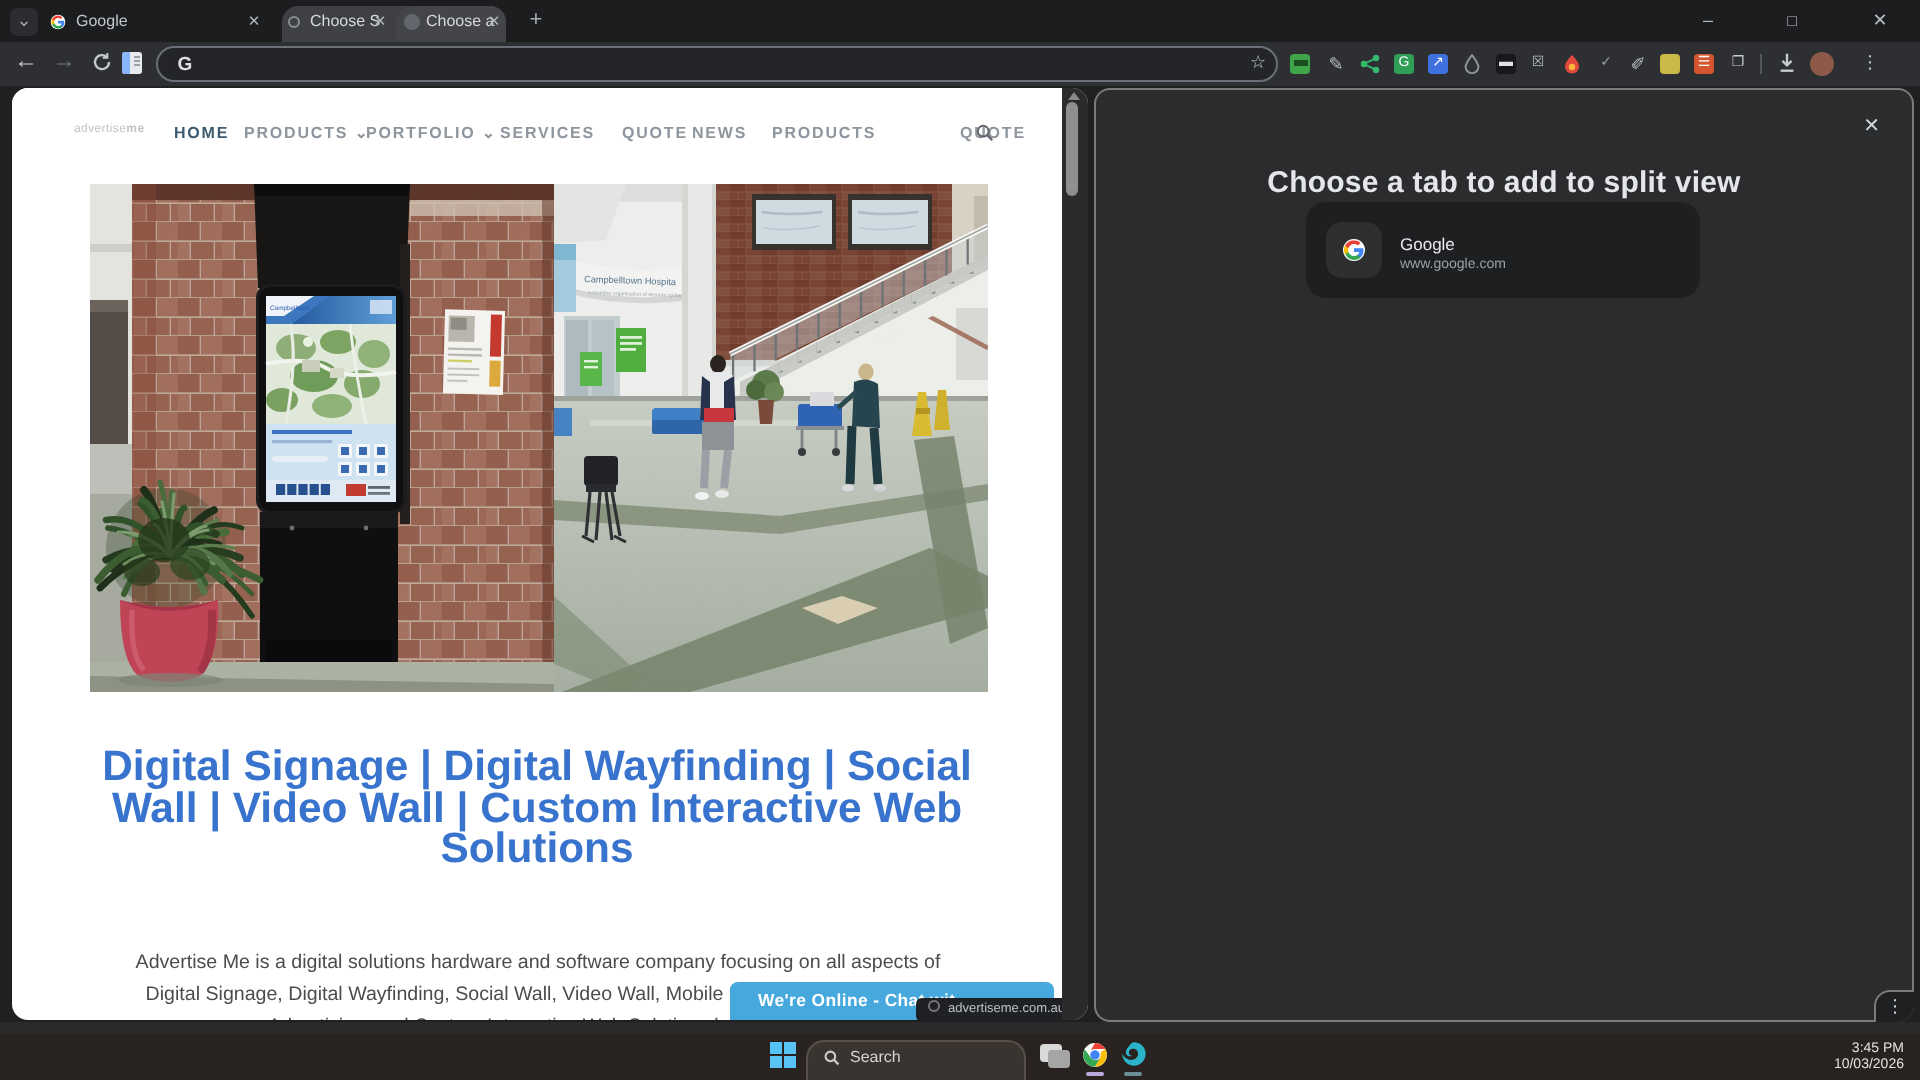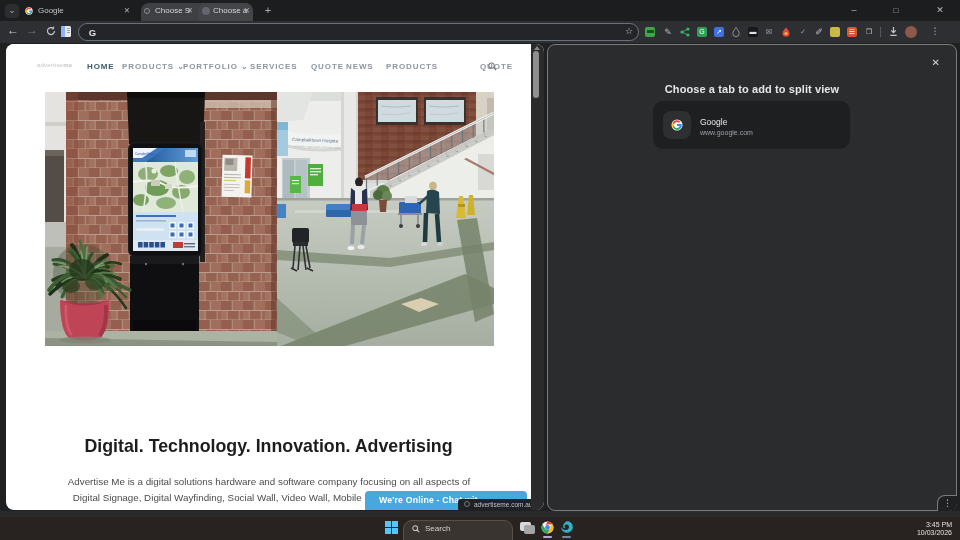--- a/index.html
+++ b/index.html
@@ -44,21 +44,21 @@
   #h2a { position:absolute; left:0; top:392px; width:525px; text-align:center; color:#1d1d1d; font-size:17.8px; font-weight:bold; }
   #para { position:absolute; left:18px; top:430px; width:490px; text-align:center; color:#4c4c4c; font-size:9.8px; line-height:15.9px; font-weight:normal; }
 
   
   #chat { position:absolute; left:359px; top:447px; width:162px; height:19px; background:#47a8de; border-radius:4px 4px 0 0; color:#fff; font-size:8.7px; font-weight:bold; text-align:left; padding-left:14px; line-height:19px; letter-spacing:0.2px; }
   #tooltip { position:absolute; left:452px; top:455px; width:81px; height:12px; background:#202124; border-radius:3px; color:#bdc1c6; font-size:6.5px; line-height:12px; }
 
   
   #rpane { position:absolute; left:547px; top:1px; width:410px; height:467px; background:#2a2c2e; border:1px solid #7b7b7b; border-radius:8px; }
   #rclose { position:absolute; right:16px; top:12px; color:#d3d6d9; font-size:10px; }
-  #rtitle { position:absolute; left:0; top:38px; width:100%; text-align:center; color:#e4e6e9; font-size:11px; font-weight:bold; letter-spacing:0.1px; }
+  #rtitle { position:absolute; left:0; top:38px; width:100%; text-align:center; color:#e4e6e9; font-size:15px; font-weight:bold; letter-spacing:0.1px; }
   #card { position:absolute; left:105px; top:56px; width:197px; height:48px; background:#1e1f21; border-radius:10px; }
   #tile { position:absolute; left:10px; top:10px; width:28px; height:28px; background:#2d2f31; border-radius:8px; }
   #cardtitle { position:absolute; left:47px; top:16px; color:#e8eaed; font-size:8.5px; }
   #cardurl { position:absolute; left:47px; top:27.5px; color:#9aa0a6; font-size:7px; }
   #notch { position:absolute; right:-1px; bottom:-1px; width:20px; height:16px; background:#1f2021; border-left:1px solid #7b7b7b; border-top:1px solid #7b7b7b; border-radius:8px 0 8px 0; color:#d3d6d9; font-size:9px; line-height:15px; text-align:center; }
 
   
   #botstrip { position:absolute; left:0; top:511px; width:960px; height:6px; background:#2a2a2a; }
   #taskbar { position:absolute; left:0; top:517px; width:960px; height:23px; background:#282320; }
   #clock { position:absolute; right:8px; top:4px; text-align:right; color:#e6e2de; font-size:7px; line-height:7.5px; }
@@ -484,21 +484,21 @@
             <ellipse cx="50" cy="190" rx="10" ry="8" fill="#2b4421" opacity="0.7"></ellipse>
             <ellipse cx="26" cy="194" rx="9" ry="7" fill="#263c1d" opacity="0.7"></ellipse>
             <path d="M15 208 Q15 238 24 246 Q40 252 55 246 Q65 237 64 208 Q40 217 15 208 Z" fill="#bf4456"></path>
             <path d="M15 208 Q40 219 64 208 Q40 215 15 208 Z" fill="#a53448"></path>
             <path d="M21 213 Q20 236 27 243" stroke="#d26a78" stroke-width="2.6" fill="none" opacity="0.65"></path>
             <path d="M55 244 Q62 234 61 213" stroke="#932b3e" stroke-width="4" fill="none" opacity="0.6"></path>
             <ellipse cx="40" cy="248" rx="26" ry="3.5" fill="#7e8577" opacity="0.7"></ellipse>
           </svg>
       </div>
 
-      <div id="h2a">Digital. Technology. Innovation. Advertising</div>
+      <div id="h1a">Digital Signage | Digital Wayfinding | Social<br>Wall | Video Wall | Custom Interactive Web<br>Solutions</div>
       <div id="para">Advertise Me is a digital solutions hardware and software company focusing on all aspects of<br>Digital Signage, Digital Wayfinding, Social Wall, Video Wall, Mobile Digital Billboard, Digital<br>Advertising, and Custom Interactive Web Solutions based in…</div>
 
       <div id="chat">We're Online - Chat wit</div>
       <div id="tooltip"><span style="display:inline-block;width:6px;height:6px;border:1px solid #777;border-radius:50%;margin:0 4px 0 6px;"></span>advertiseme.com.au</div>
 
       <div id="scrollbar">
           <div style="position:absolute;left:3px;top:2px;width:0;height:0;border-left:3px solid transparent;border-right:3px solid transparent;border-bottom:4px solid #888;"></div>
           <div id="thumb"></div>
         </div>
     </div>

